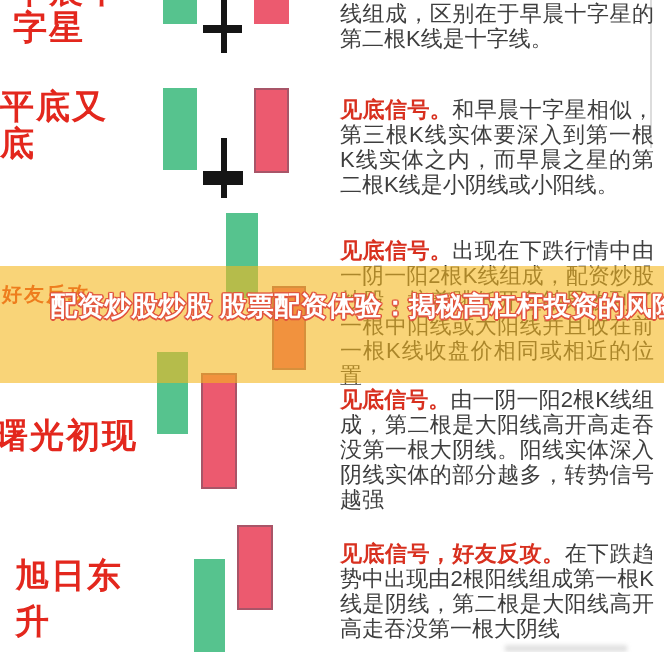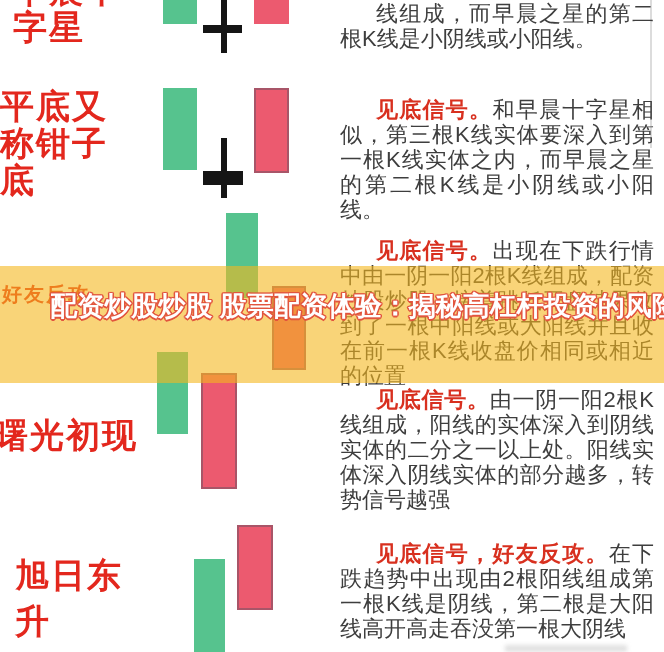--- a/index.html
+++ b/index.html
@@ -11,21 +11,21 @@
              letter-spacing:2px;white-space:nowrap;z-index:1;}
   .pat-label div{white-space:nowrap;}
 
   
   #candle-layer{position:absolute;inset:0;z-index:1;}
   .candle{position:absolute;box-sizing:border-box;}
 
   
   .desc{position:absolute;left:340px;width:314px;font-size:22px;line-height:25px;
         color:#3e3e3e;z-index:1;text-align:justify;letter-spacing:0px;}
-  .desc .lead{color:#d8301f;font-weight:800;margin-left:36px;}
+  .desc .lead{color:#d8301f;font-weight:800;}
 
   
   #overlay-band{position:absolute;left:0;top:266px;width:664px;height:117px;
                 background:rgba(245,184,30,0.6);z-index:2;}
 
   
   #overlay-title{position:absolute;left:0;top:287px;width:664px;text-align:center;z-index:3;
                  color:#ffffff;font-weight:800;font-size:27px;line-height:38px;
                  text-shadow:-1.5px 0 0 #e2553e, 1.5px 0 0 #e2553e, 0 -1.5px 0 #e2553e,
                              0 1.5px 0 #e2553e, -1px -1px 0 #e2553e, 1px 1px 0 #e2553e,
@@ -42,21 +42,20 @@
 
   <div class="edge-line"></div>
 
   <div class="pat-label" style="left:13px;top:-28px;">
     <div>早晨十</div>
     <div>字星</div>
   </div>
 
   <div class="pat-label" style="left:0;top:88px;">
     <div>平底又</div>
-    <div>称钳子</div>
     <div>底</div>
   </div>
 
   <div class="pat-label" style="left:2px;top:276px;font-size:20px;">
     <div>好友反攻</div>
   </div>
 
   <div class="pat-label" style="left:-6px;top:417px;">
     <div>曙光初现</div>
   </div>
@@ -77,33 +76,33 @@
       <div class="candle" style="left: 254px; top: 88px; width: 35px; height: 85px; background: rgb(236, 90, 111); border: 2px solid rgb(168, 85, 104);"></div>
       <div class="candle" style="left: 226px; top: 213px; width: 32px; height: 85px; background: rgb(86, 195, 142);"></div>
       <div class="candle" style="left: 272px; top: 286px; width: 34px; height: 84px; background: rgb(236, 90, 111); border: 2px solid rgb(168, 85, 104);"></div>
       <div class="candle" style="left: 157px; top: 352px; width: 31px; height: 82px; background: rgb(86, 195, 142);"></div>
       <div class="candle" style="left: 201px; top: 373px; width: 36px; height: 116px; background: rgb(236, 90, 111); border: 2px solid rgb(168, 85, 104);"></div>
       <div class="candle" style="left: 194px; top: 559px; width: 31px; height: 93px; background: rgb(86, 195, 142);"></div>
       <div class="candle" style="left: 237px; top: 525px; width: 36px; height: 85px; background: rgb(236, 90, 111); border: 2px solid rgb(168, 85, 104);"></div>
     </div>
 
   <div class="desc" style="top:1px;">
-    <span class="lead"></span><span>线组成，而早晨之星的第二根K线是小阴线或小阳线。</span>
+    <span class="lead"></span><span>线组成，区别在于早晨十字星的第二根K线是十字线。</span>
   </div>
 
   <div class="desc" style="top:97px;">
     <span class="lead">见底信号。</span><span>和早晨十字星相似，第三根K线实体要深入到第一根K线实体之内，而早晨之星的第二根K线是小阴线或小阳线。</span>
   </div>
 
   <div class="desc" style="top:238px;">
     <span class="lead">见底信号。</span><span>出现在下跌行情中由一阴一阳2根K线组成，配资炒股炒股，接着跳低开盘结果收到了一根中阳线或大阳线并且收在前一根K线收盘价相同或相近的位置</span>
   </div>
 
   <div class="desc" style="top:387px;">
-    <span class="lead">见底信号。</span><span>由一阴一阳2根K线组成，阳线的实体深入到阴线实体的二分之一以上处。阳线实体深入阴线实体的部分越多，转势信号越强</span>
+    <span class="lead">见底信号。</span><span>由一阴一阳2根K线组成，第二根是大阳线高开高走吞没第一根大阴线。阳线实体深入阴线实体的部分越多，转势信号越强</span>
   </div>
 
   <div class="desc" style="top:541px;">
     <span class="lead">见底信号，好友反攻。</span><span>在下跌趋势中出现由2根阳线组成第一根K线是阴线，第二根是大阳线高开高走吞没第一根大阴线</span>
   </div>
 
   <div class="smudge"></div>
 
   <div id="overlay-band"></div>
 

